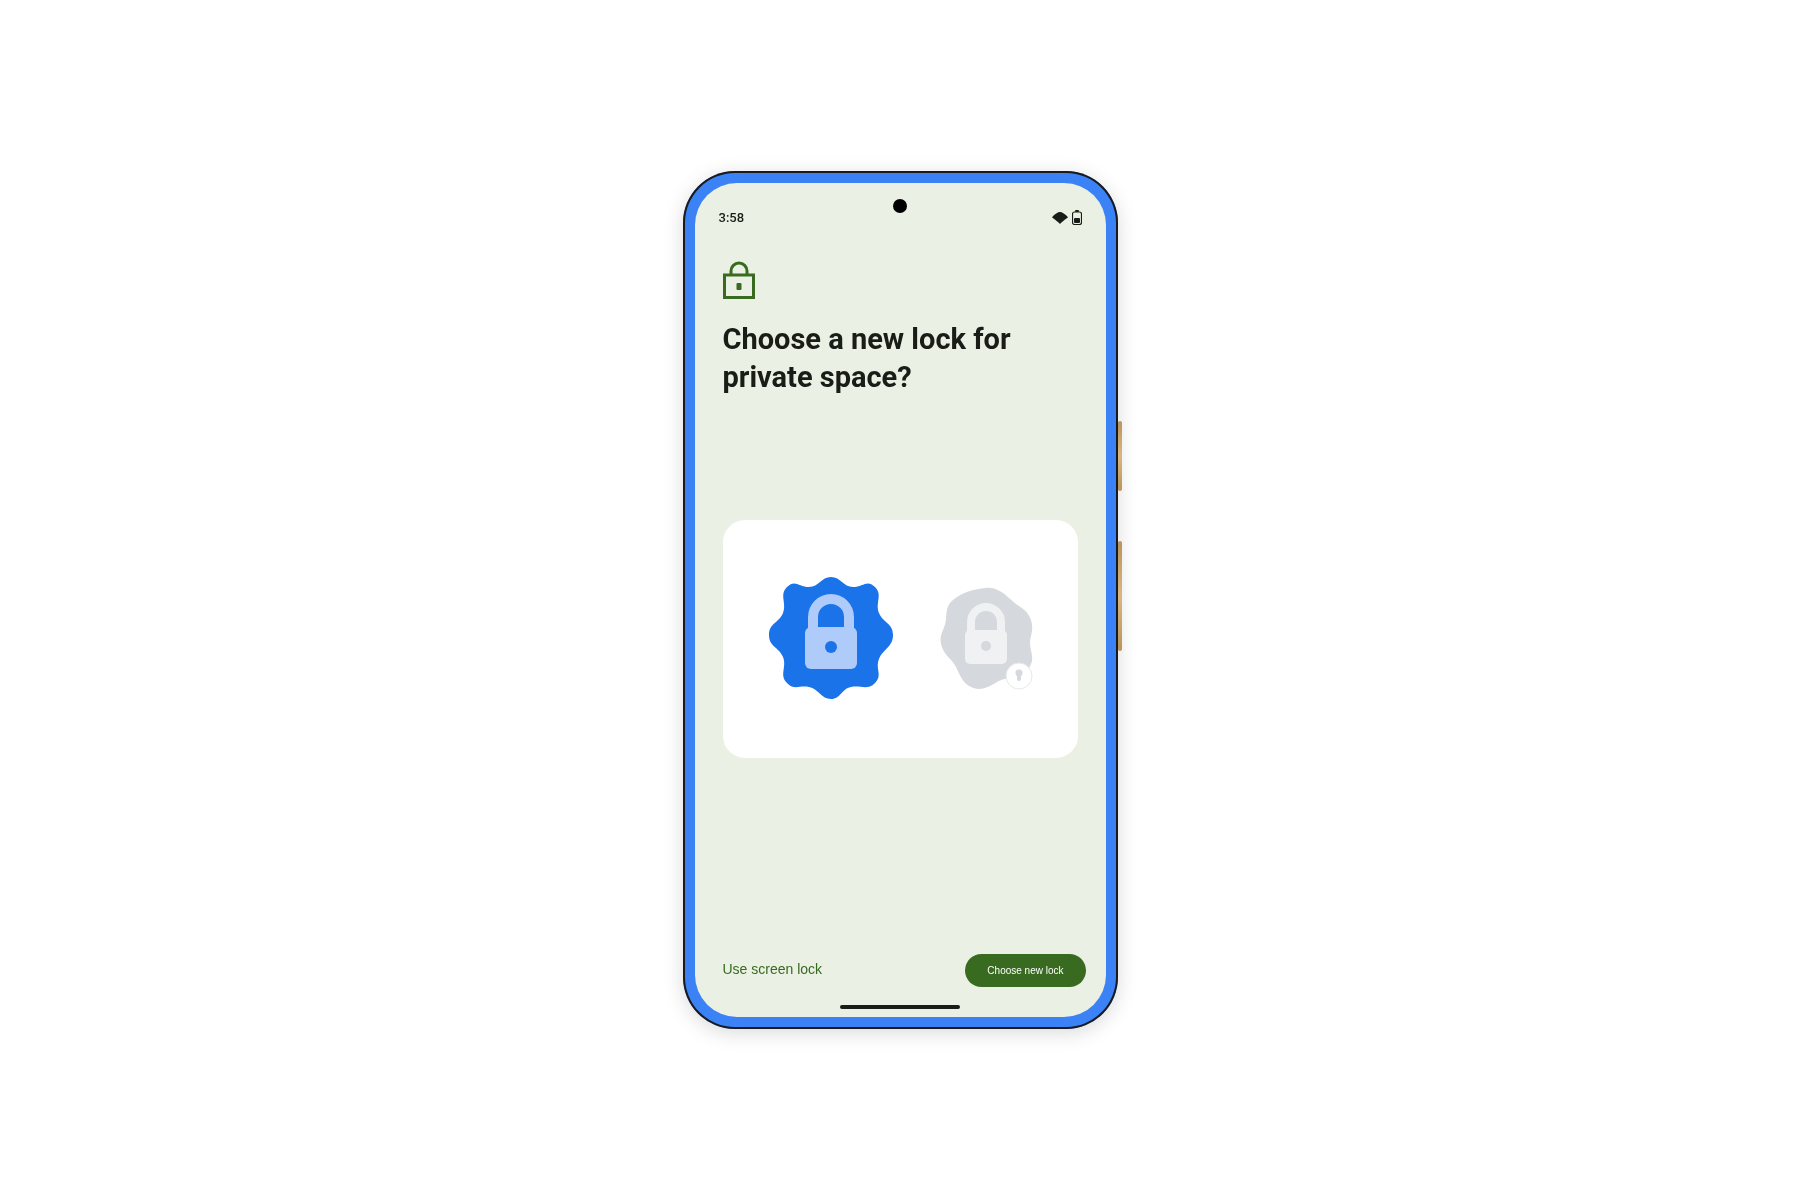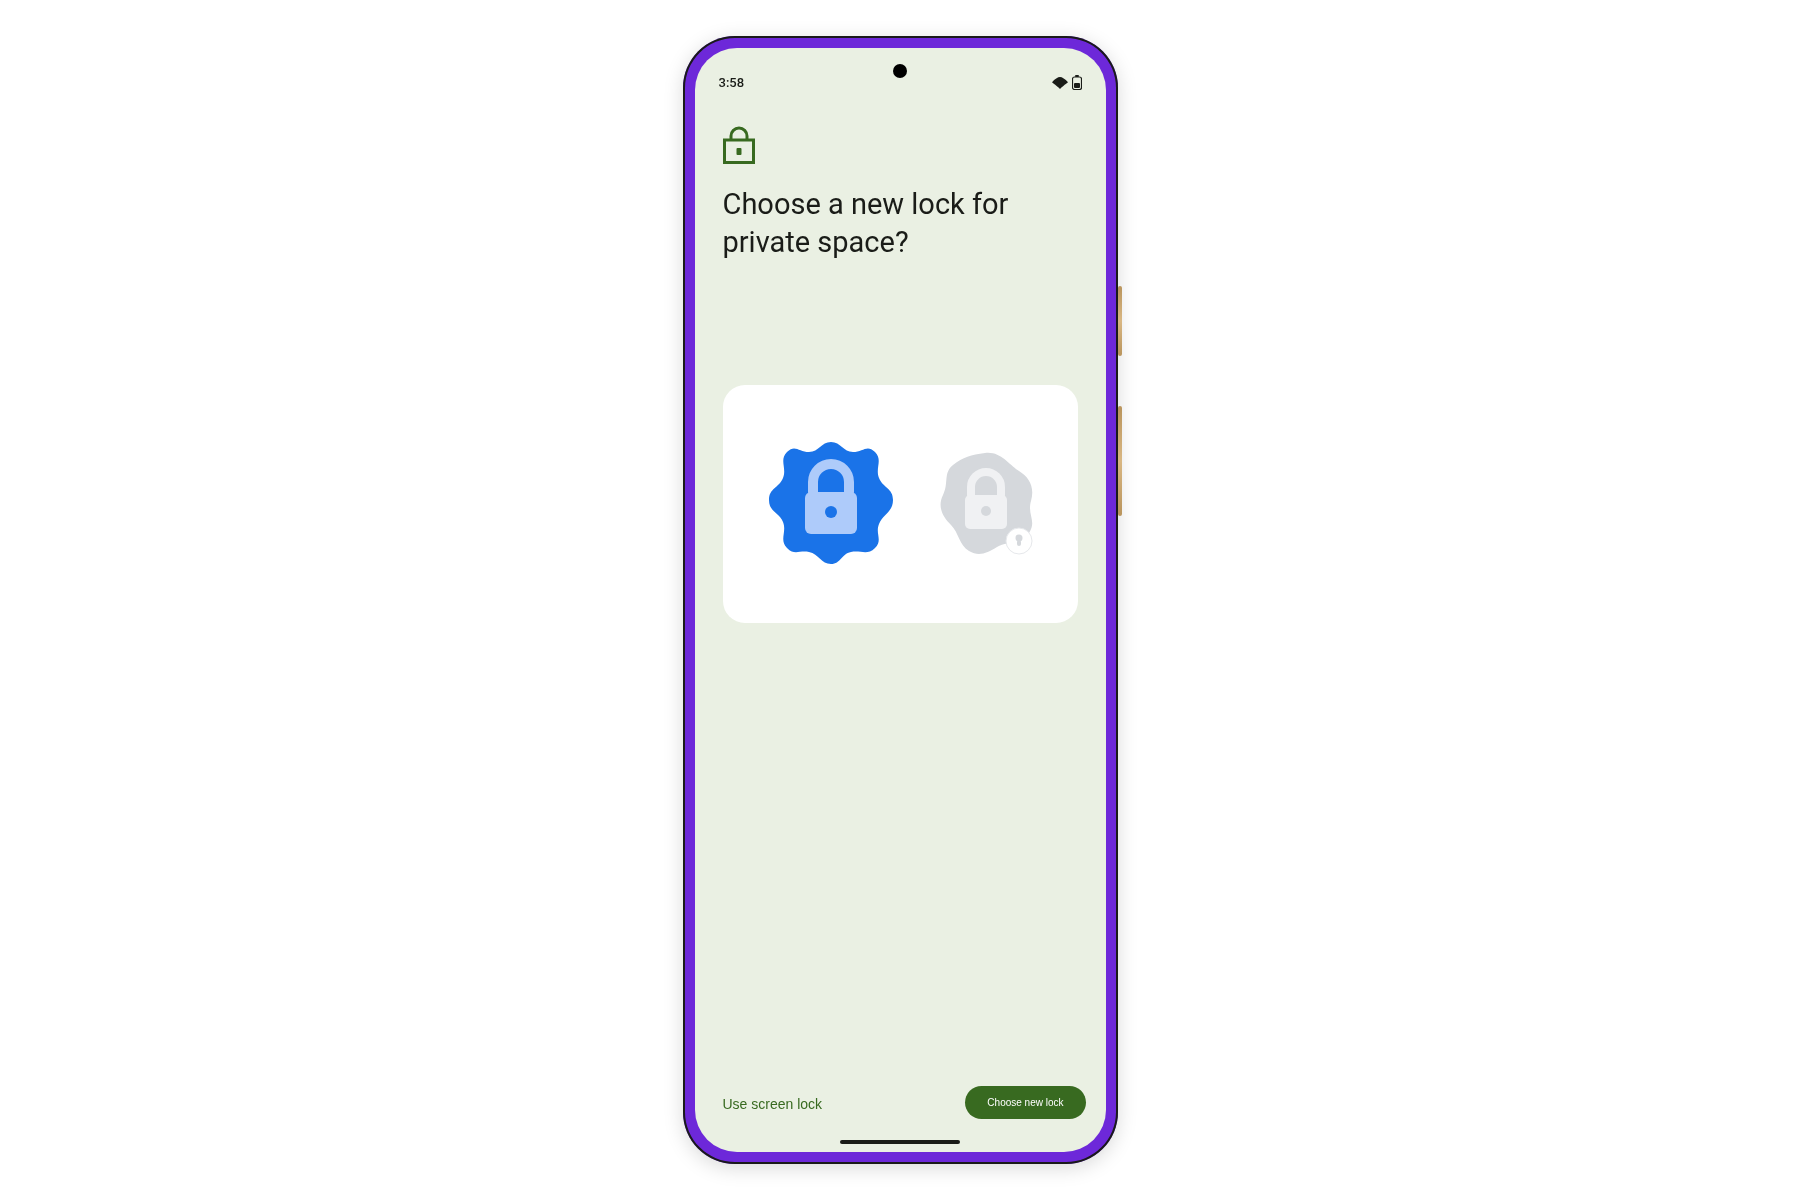--- a/index.html
+++ b/index.html
@@ -10,23 +10,23 @@
       font-family: -apple-system, BlinkMacSystemFont, "Segoe UI", Roboto, Arial, sans-serif;
       display: flex;
       align-items: center;
       justify-content: center;
     }
 
     
     .phone {
       position: relative;
       width: 435px;
-      height: 1128px;
+      height: 858px;
       border-radius: 52px;
-      background: #6d28d9;
+      background: #3b82f6;
       padding: 12px;
       box-shadow: 0 4px 20px rgba(0,0,0,0.15), inset 0 0 0 2px #1a1a1a;
     }
     .phone::before {
       
       content: "";
       position: absolute;
       right: -4px;
       top: 250px;
       width: 4px;
@@ -88,21 +88,21 @@
       flex-direction: column;
       padding: 34px 28px 0;
     }
 
     .header-icon { margin-bottom: 22px; }
     .header-icon svg { display: block; }
 
     .title {
       font-size: 29px;
       line-height: 1.3;
-      font-weight: 400;
+      font-weight: 700;
       color: #1a1c18;
       margin-bottom: 18px;
       letter-spacing: 0;
     }
     .subtitle {
       font-size: 14.5px;
       line-height: 1.45;
       color: #42493e;
     }
 
@@ -114,21 +114,21 @@
       height: 238px;
       display: flex;
       align-items: center;
       justify-content: center;
       gap: 30px;
     }
 
     
     .footer {
       display: flex;
-      align-items: flex-start;
+      align-items: flex-end;
       justify-content: space-between;
       padding: 18px 20px 30px;
     }
     .btn-text {
       background: transparent;
       border: none;
       color: #386a20;
       font-size: 14px;
       font-weight: 500;
       padding: 10px 8px;

